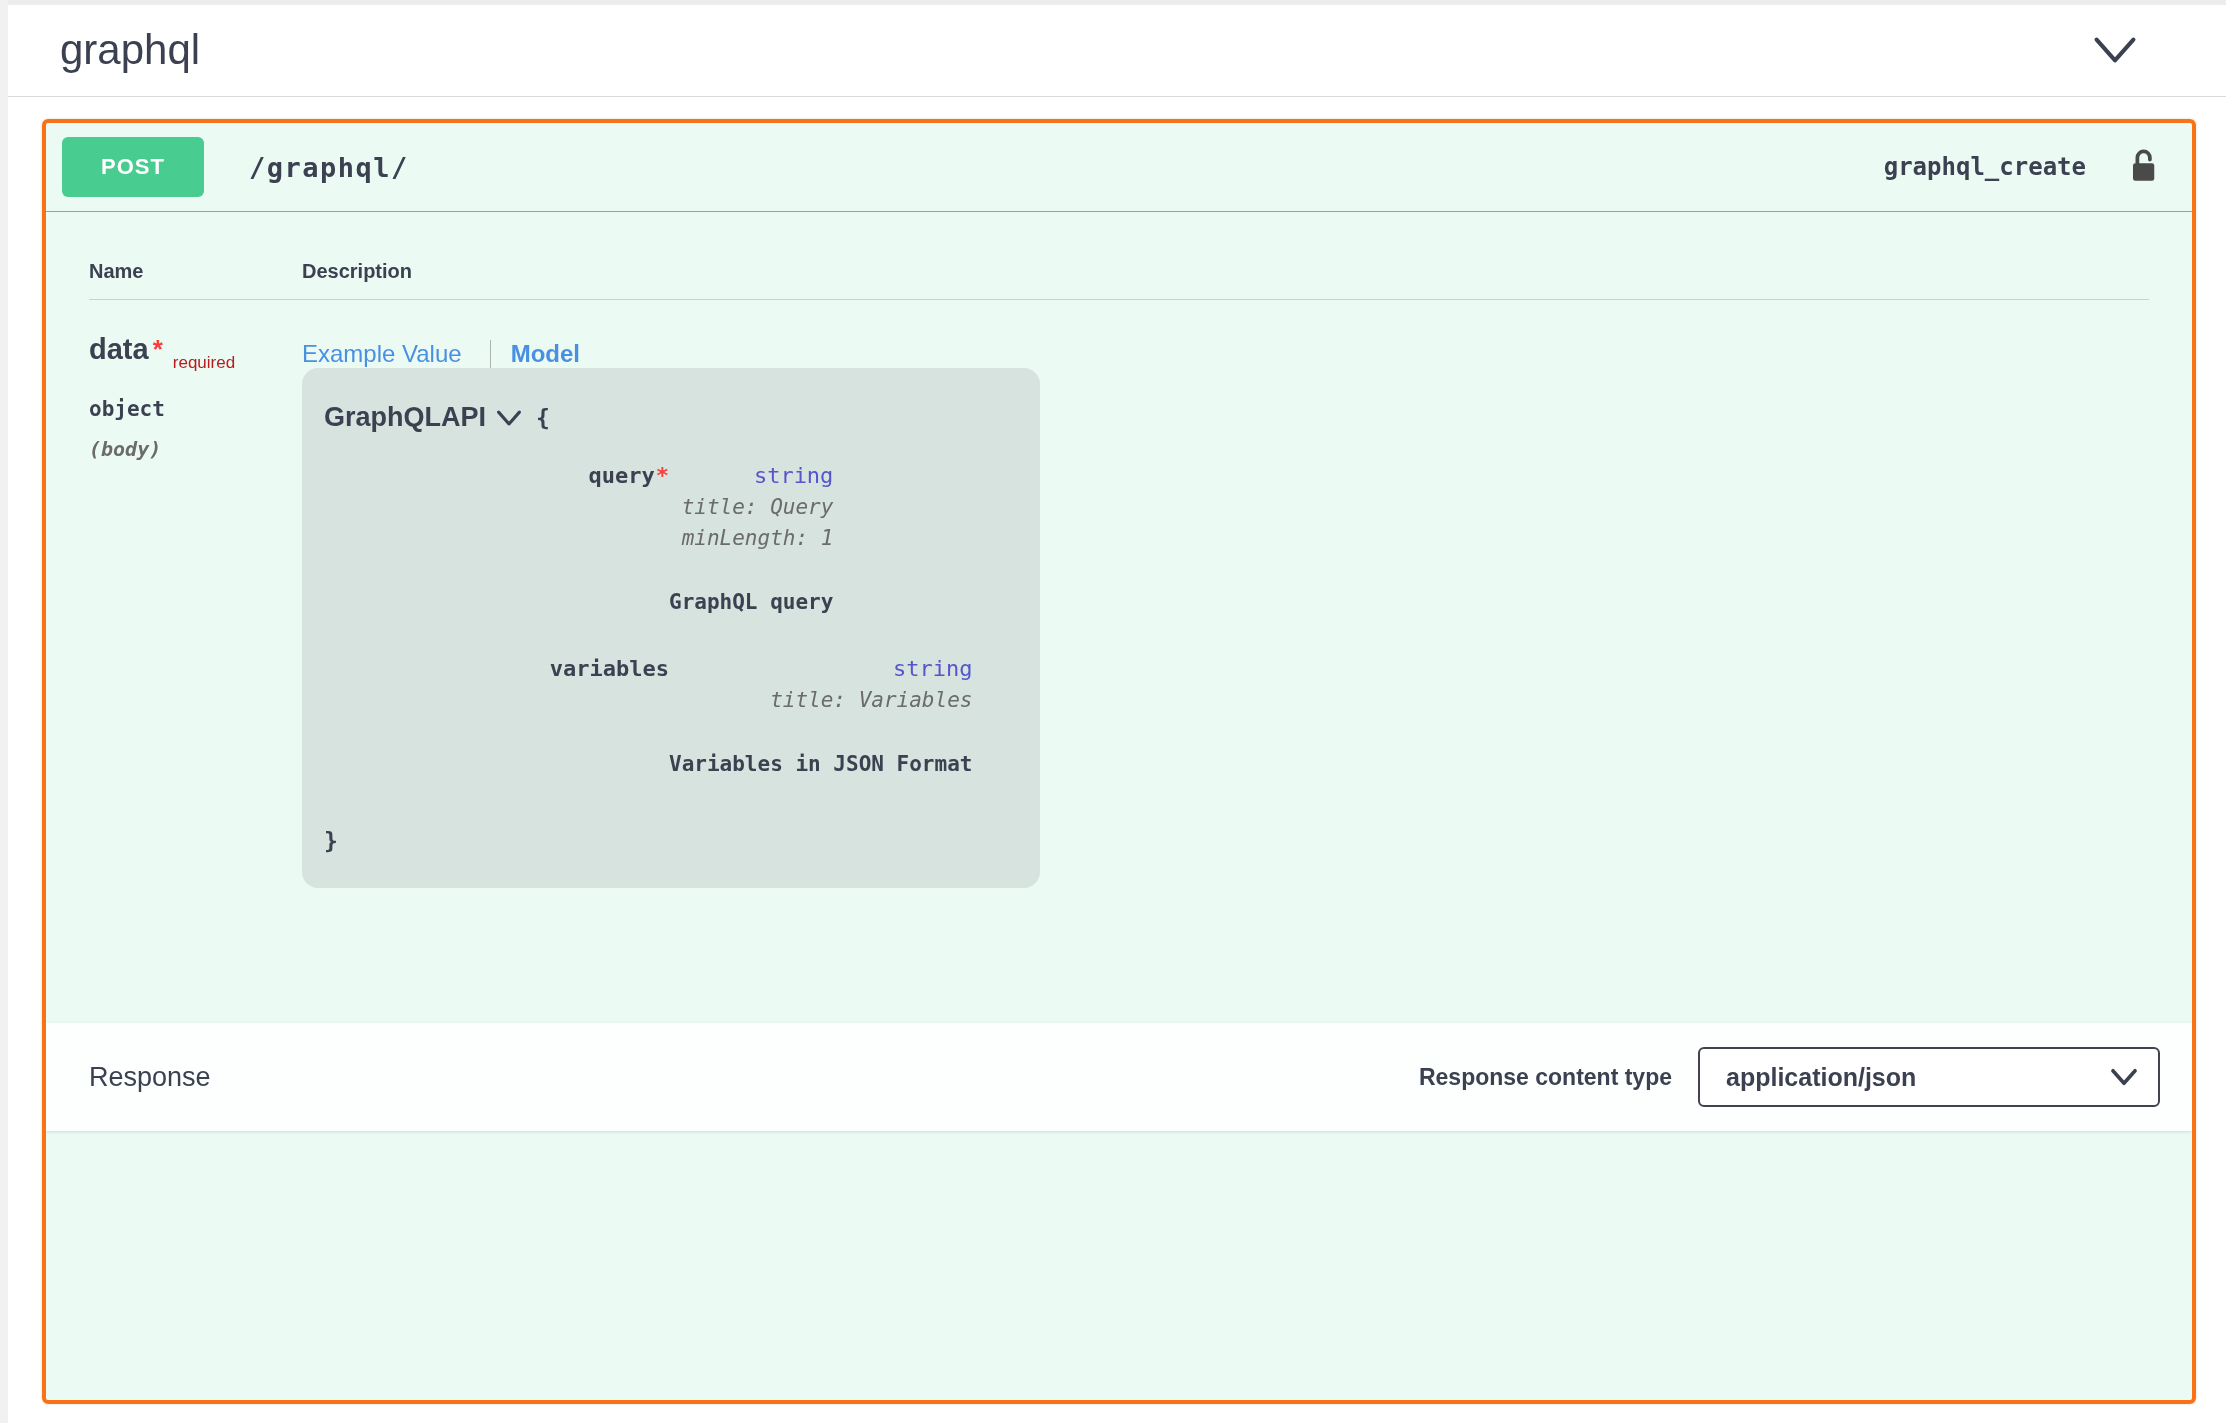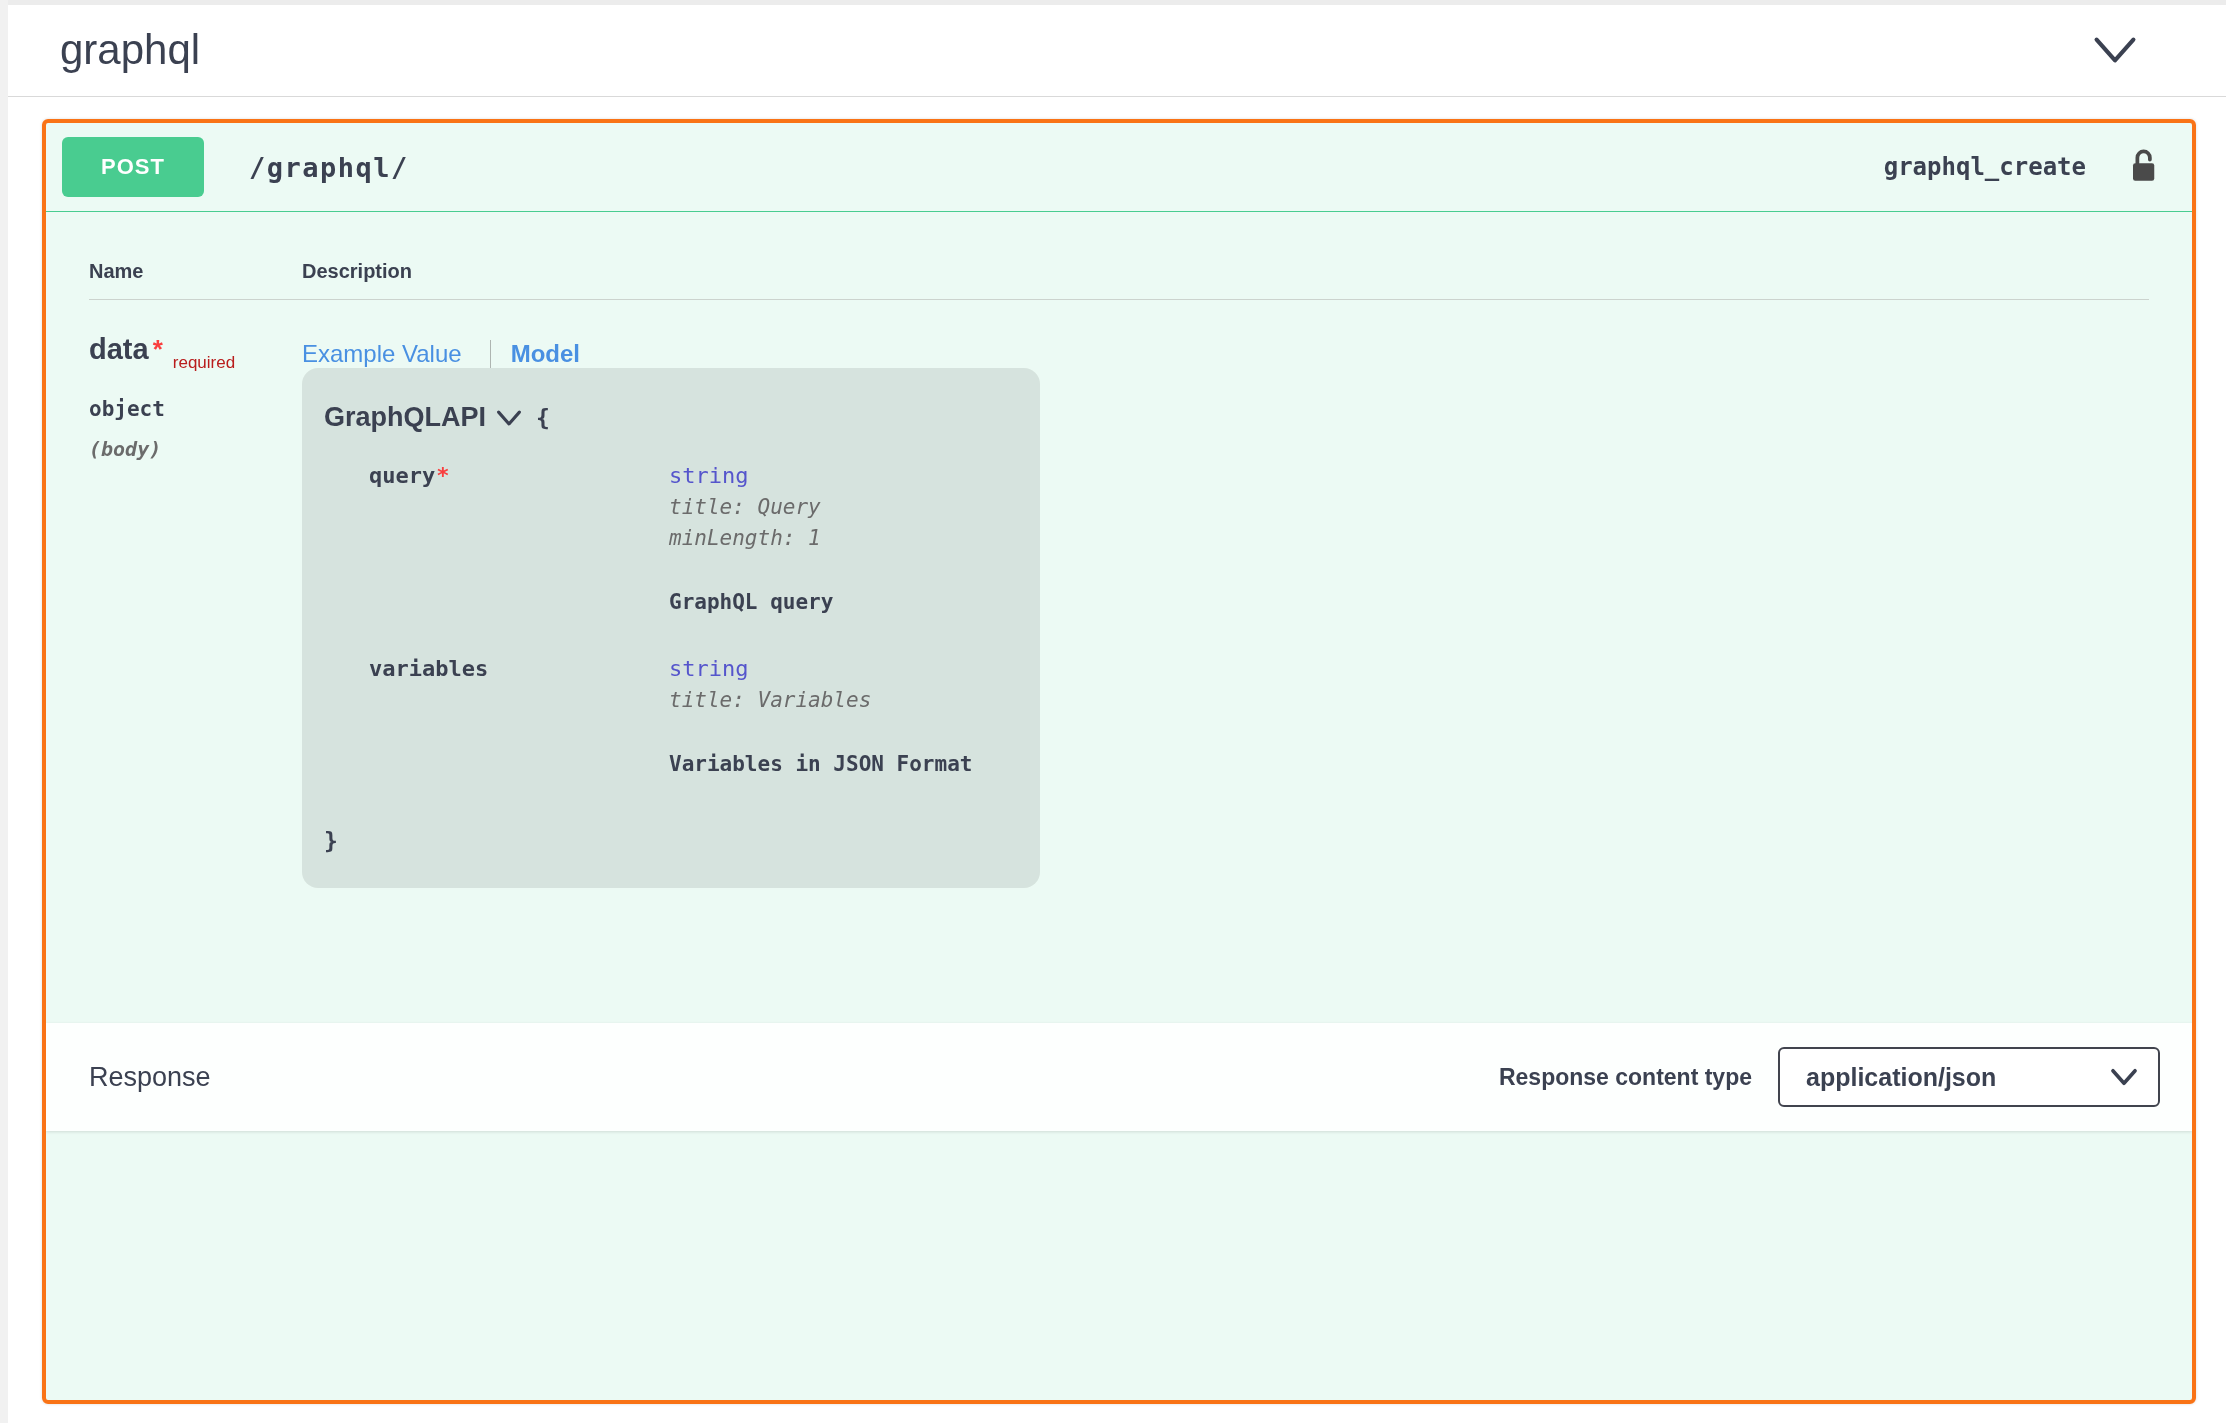--- a/index.html
+++ b/index.html
@@ -99,35 +99,35 @@
     width: 738px;
     padding: 34px 30px 34px 22px;
   }
   .model-title-row { display: flex; align-items: center; }
   .model-title { font-size: 27px; font-weight: 700; cursor: pointer; }
   .model-toggle { margin-left: 10px; display: flex; cursor: pointer; }
   .brace { font-size: 23px; font-weight: 700; margin-left: 14px; }
   .brace-close { font-size: 23px; font-weight: 700; margin-top: 52px; }
 
   .props { margin: 30px 0 0 45px; }
-  .prop { display: flex; margin-bottom: 42px; }
+  .prop { display: flex; margin-bottom: 42px; text-align: right; }
   .prop:last-child { margin-bottom: 0; }
   .prop-name { width: 300px; font-size: 22px; font-weight: 700; }
   .prop-name .pstar { font-size: 22px; margin-left: 1px; }
   .prop-type { font-size: 22px; color: #5555cc; }
   .prop-meta { font-size: 21px; font-style: italic; color: #6b6b6b; margin-top: 7px; }
   .prop-desc { font-size: 21px; font-weight: 700; margin-top: 40px; color: #3b4151; }
 
   
   .resp-right { display: flex; align-items: center; }
   .ct-label { font-size: 23px; font-weight: 700; margin-right: 26px; }
   .ct-select {
     display: flex; align-items: center; justify-content: space-between;
     border: 2px solid #41444e; border-radius: 6px; background: #fff;
-    width: 382px; height: 60px; padding: 0 20px 0 26px;
+    width: 462px; height: 60px; padding: 0 20px 0 26px;
     font-size: 25px; font-weight: 700; cursor: pointer;
   }
 </style>
 </head>
 <body>
 
 <div class="edge-top"></div>
 <div class="edge-left"></div>
 
 <div class="page">

